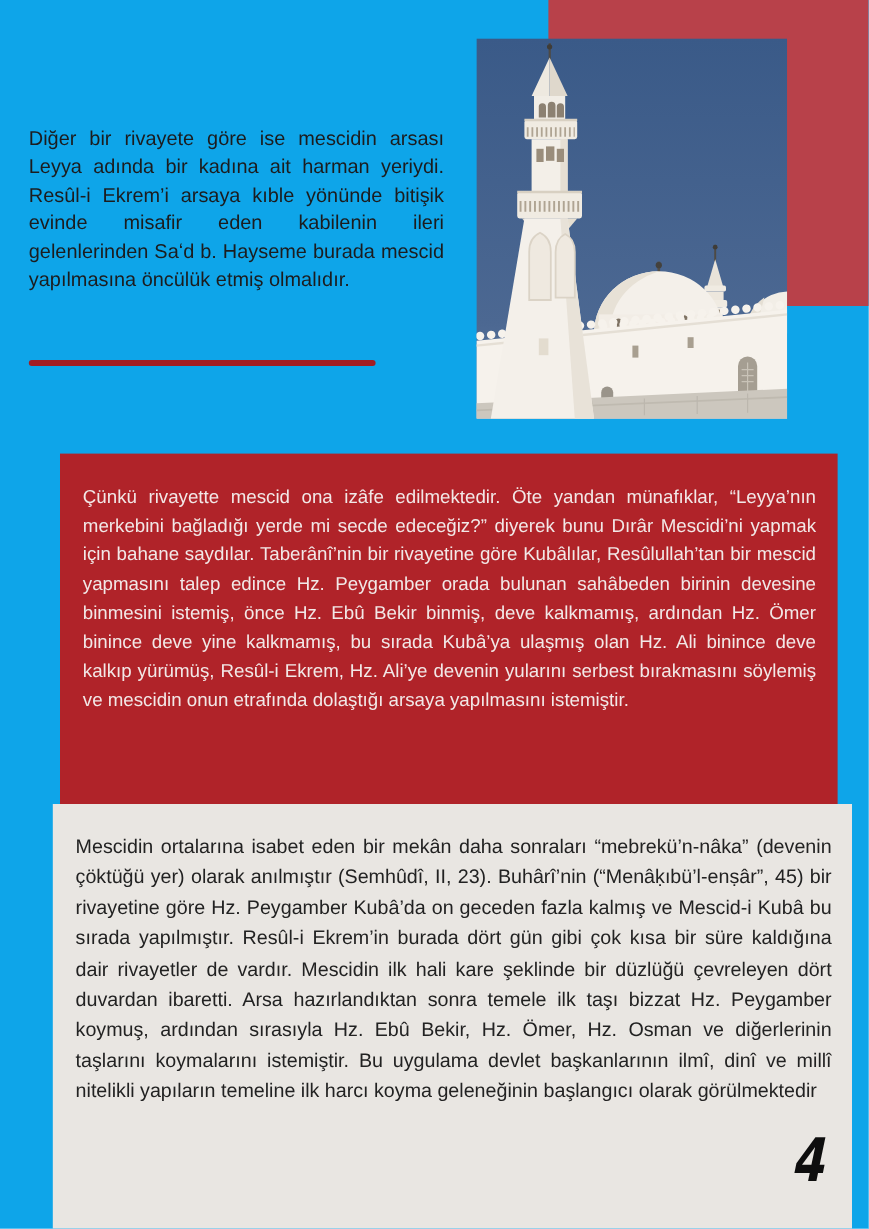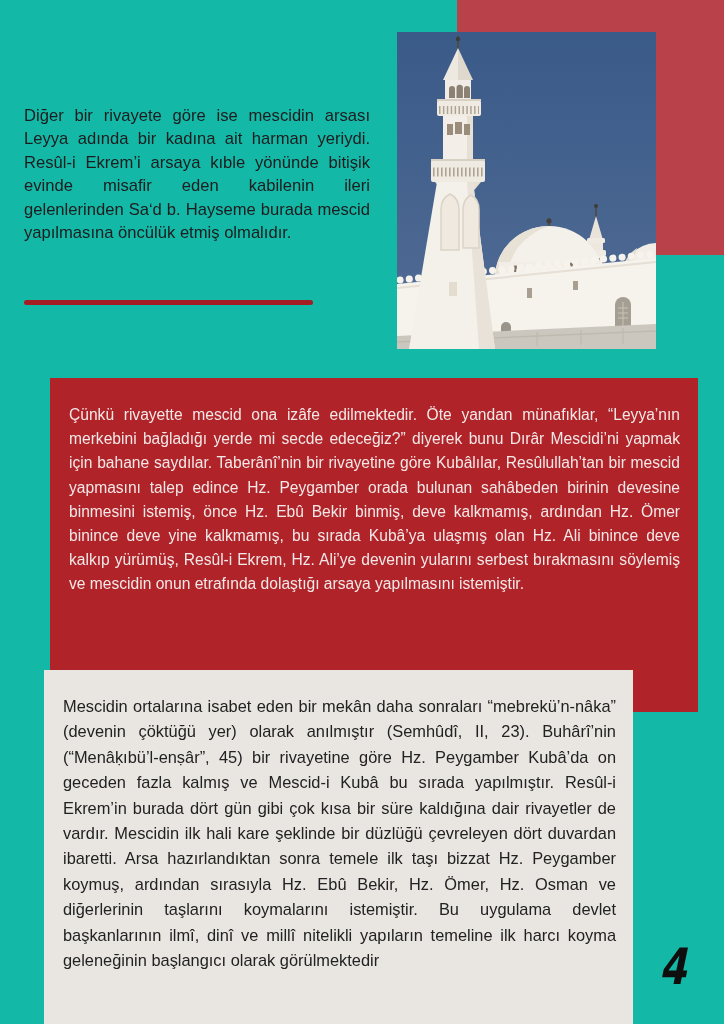--- a/index.html
+++ b/index.html
@@ -1,19 +1,19 @@
 <!DOCTYPE html>
 <html style="--accent-red: #B8414A; --box-red: #B02329; --divider-red: #A31D22; --gray-box: #E9E6E2; --text-light: #F2E8E7; --sky-blue: #44618D;"><head>
 <meta charset="utf-8">
 <style>
   html,body{margin:0;padding:0;}
   .page{
     position:relative;
     width:724px;height:1024px;
-    background:#14b8a6;
+    background:#0ea5e9;
     overflow:hidden;
     font-family:"Liberation Sans","DejaVu Sans",sans-serif;
   }
   .intro{
     position:absolute;left:24px;top:104px;width:346px;
     margin:0;
     font-size:16.6px;line-height:23.4px;
     color:#1c1c1e;
     text-align:justify;
   }
@@ -40,21 +40,21 @@
     padding:25px 18px 0 19px;
   }
   .red-box p{
     margin:0;
     font-size:15.6px;line-height:24.2px;
     color:var(--text-light,#F2E8E7);
     text-align:justify;
   }
   .gray-box{
     position:absolute;left:44px;top:670px;
-    width:589px;height:354px;
+    width:666px;height:354px;
     background:var(--gray-box,#E9E6E2);
     box-sizing:border-box;
     padding:24px 17px 0 19px;
   }
   .gray-box p{
     margin:0;
     font-size:16.4px;line-height:25.4px;
     color:#222222;
     text-align:justify;
   }

